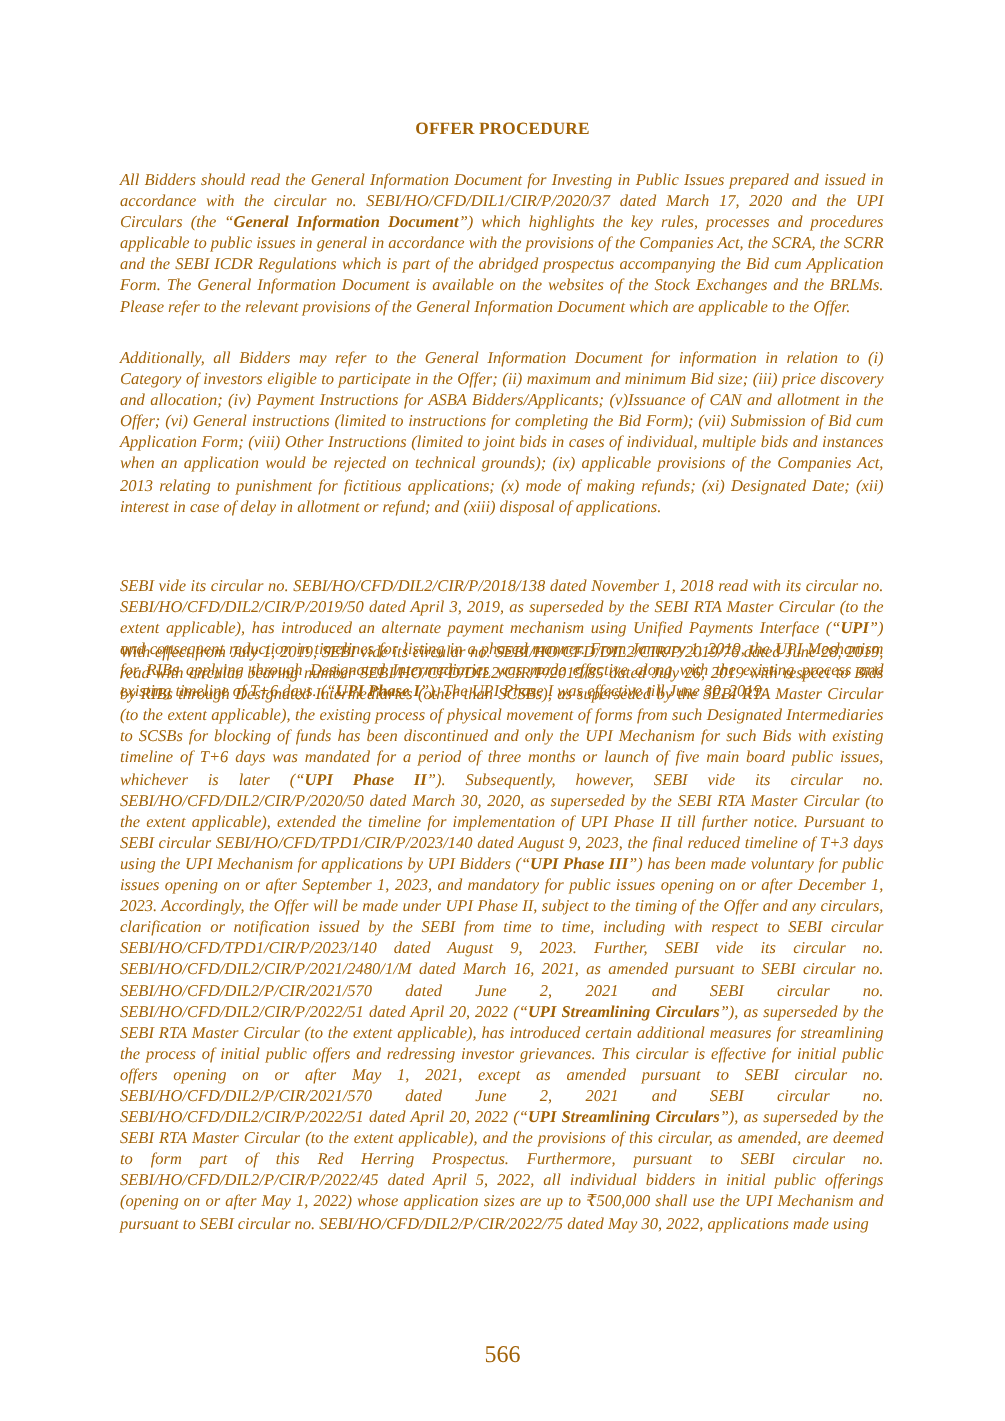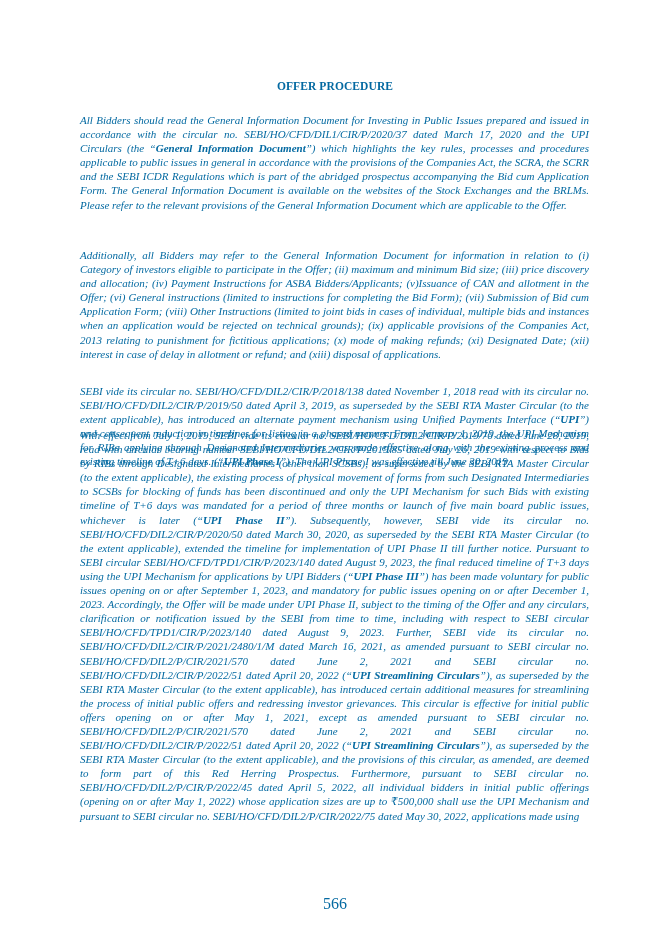--- a/index.html
+++ b/index.html
@@ -1,34 +1,34 @@
 <!DOCTYPE html>
 <html><head>
 <meta charset="utf-8">
 <style>
   html, body { margin: 0; padding: 0; background: #ffffff; }
   body { width: 670px; height: 947px; position: relative; overflow: hidden; }
   .page {
     position: absolute; left: 0; top: 0; width: 670px; height: 947px;
-    background: #ffffff; color: #0369a1;
+    background: #ffffff; color: #a16207;
     font-family: "Liberation Serif", "DejaVu Serif", serif;
     text-decoration: underline;
   }
   .title {
     position: absolute; left: 0; width: 670px; top: 80px;
     text-align: center; font-weight: bold; font-size: 11.5px; letter-spacing: 0.1px;
   }
   .para {
     position: absolute; left: 80px; width: 509px;
     font-style: italic; font-size: 11px; line-height: 14.1px;
     text-align: justify; margin: 0;
   }
   .para b { font-weight: bold; }
   #p1 { top: 113px; }
-  #p2 { top: 248px; }
+  #p2 { top: 232px; }
   #p3 { top: 384px; }
   #p4 { top: 428px; }
   .page-number {
     position: absolute; left: 0; width: 670px; top: 895px;
     text-align: center; font-size: 16px;
   }
 </style>
 </head>
 <body>
 

